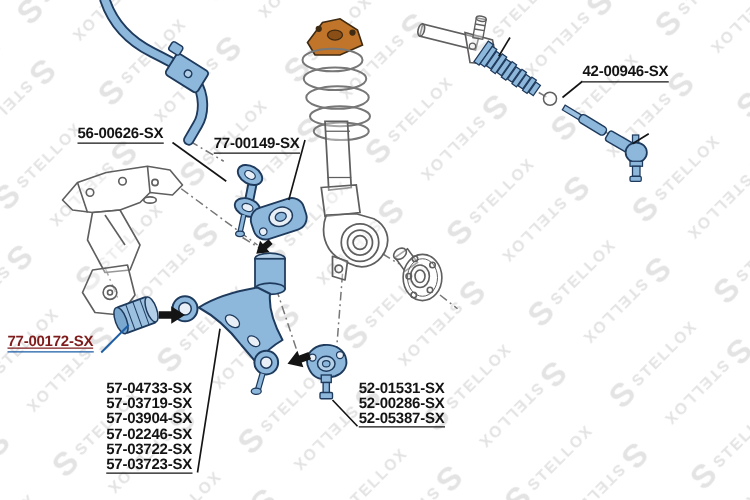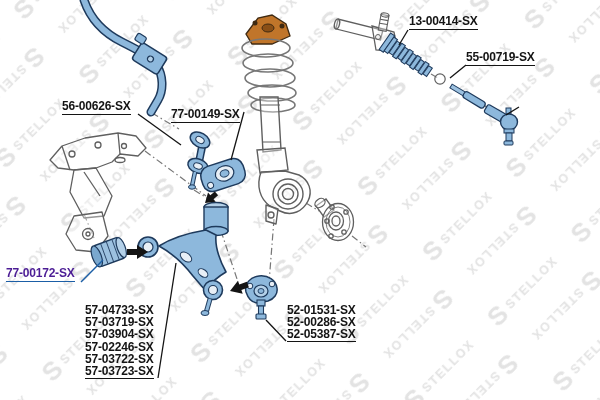--- a/index.html
+++ b/index.html
@@ -2,21 +2,21 @@
 <html><head>
 <meta charset="utf-8">
 <style>
   html,body{margin:0;padding:0;background:#fff;}
   .stage{position:relative;width:600px;height:400px;overflow:hidden;background:#fff;
          font-family:"Liberation Sans",sans-serif;}
   .stage svg{position:absolute;left:0;top:0;}
   .lbl{position:absolute;font:bold 12px/1 "Liberation Sans",sans-serif;
        letter-spacing:-0.2px;color:#141414;white-space:nowrap;}
   .u{border-bottom:1.6px solid #141414;padding-bottom:2px;}
-  .blue{color:#4c1d95;}
+  .blue{color:#7f1d1d;text-decoration:underline;}
   .blue.u{border-bottom-color:#1b5ea6;}
   .list span{display:block;line-height:12.2px;}
   .list span:last-child{border-bottom:1.6px solid #141414;padding-bottom:1px;}
   .list.tight span{line-height:12px;}
 </style>
 </head>
 <body>
 
 <div class="stage">
 <svg width="600" height="400" viewBox="0 0 600 400">
@@ -233,22 +233,21 @@
     <line x1="466" y1="65" x2="450" y2="78"></line>
     <line x1="519" y1="107" x2="506" y2="115"></line>
     <line x1="138" y1="114" x2="181" y2="145"></line>
     <line x1="244" y1="112" x2="231" y2="160"></line>
     <line x1="158" y1="378" x2="176" y2="263"></line>
     <line x1="286" y1="341" x2="266" y2="320"></line>
   </g>
   <line x1="81" y1="282" x2="103" y2="260" stroke="#1b5ea6" stroke-width="1.5"></line>
 </svg>
 
-<div class="lbl u" style="left:409px;top:15px">13-00414-SX</div>
-<div class="lbl u" style="left:466px;top:51px">55-00719-SX</div>
+<div class="lbl u" style="left:466px;top:51px">42-00946-SX</div>
 <div class="lbl u" style="left:62px;top:100px">56-00626-SX</div>
 <div class="lbl u" style="left:171px;top:108px">77-00149-SX</div>
 <div class="lbl u blue" style="left:6px;top:267px">77-00172-SX</div>
 
 <div class="lbl list" style="left:85px;top:304px">
   <span>57-04733-SX</span>
   <span>57-03719-SX</span>
   <span>57-03904-SX</span>
   <span>57-02246-SX</span>
   <span>57-03722-SX</span>

